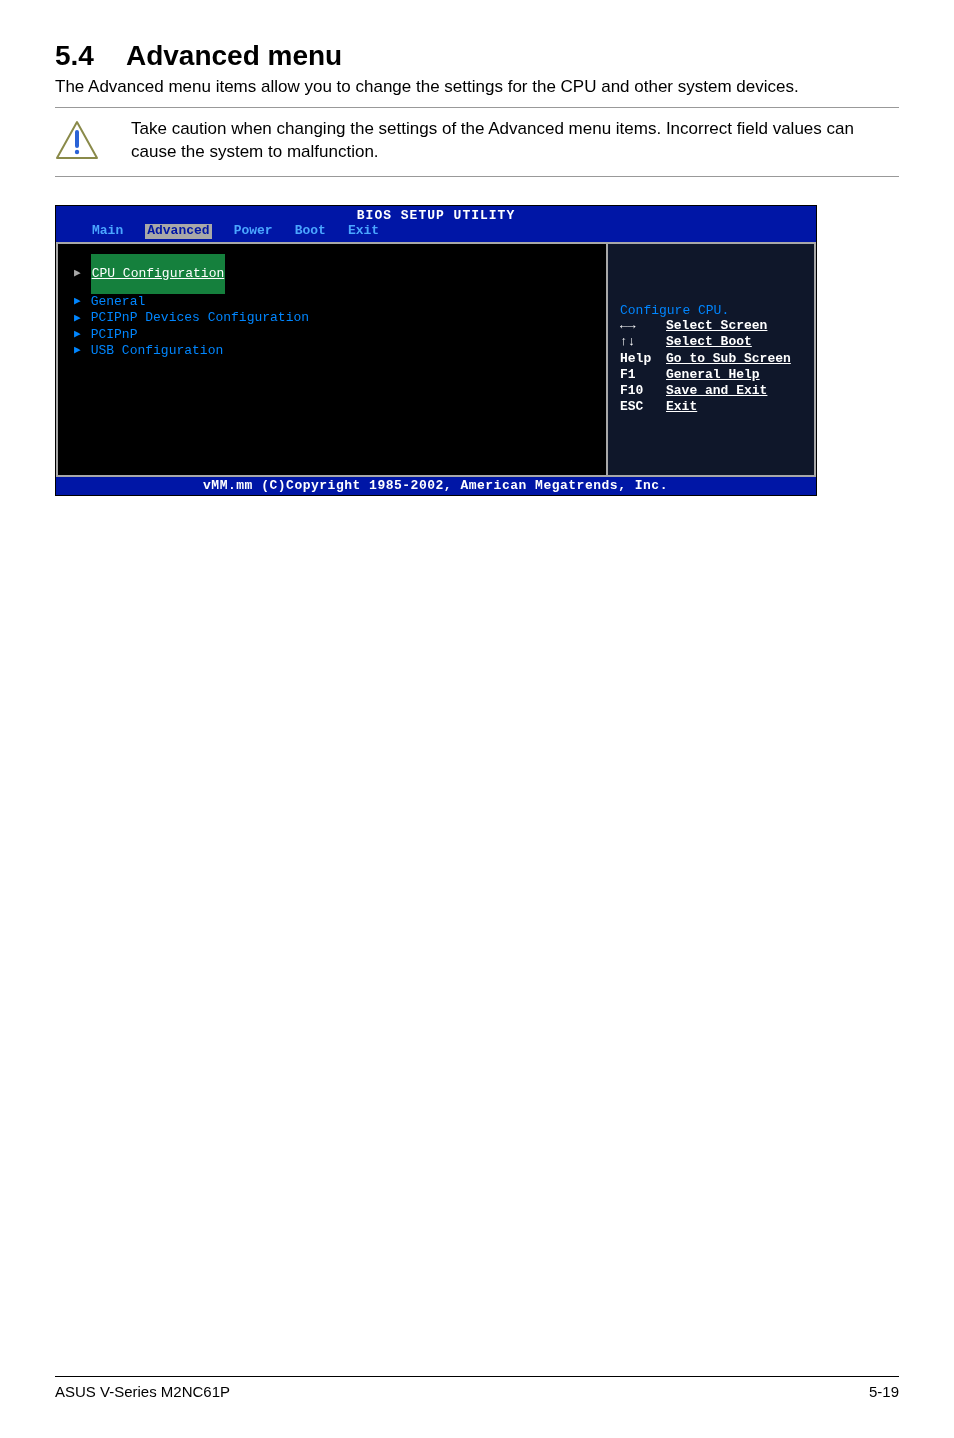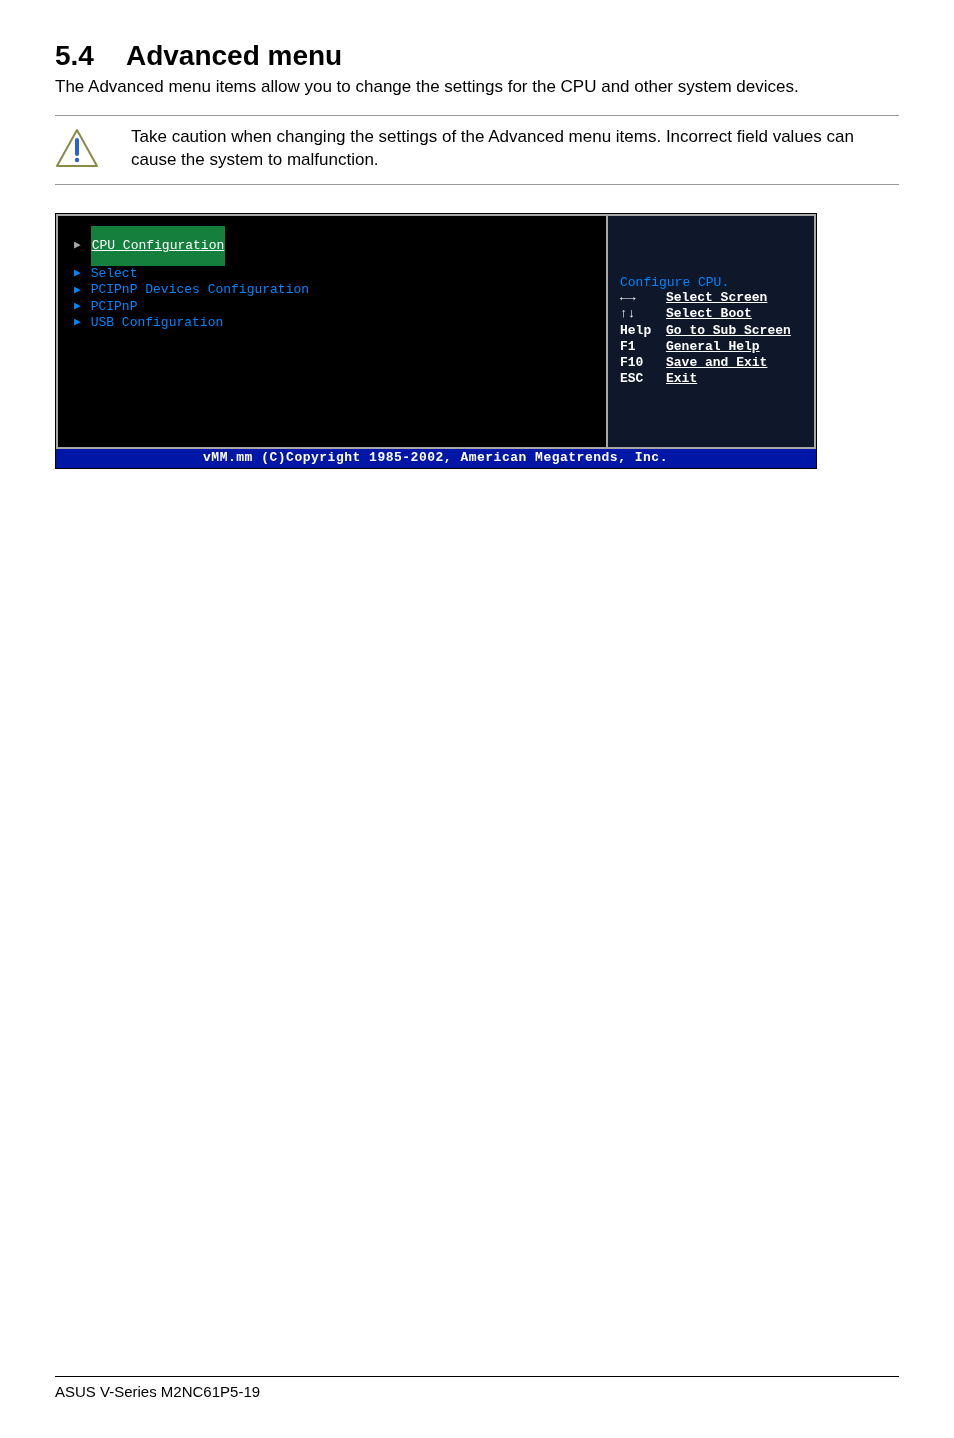--- a/index.html
+++ b/index.html
@@ -16,21 +16,21 @@
     font-size: 28px;
     font-weight: bold;
     color: #000;
     margin-bottom: 4px;
   }
   .section-heading .num { display: inline-block; margin-right: 32px; }
   .intro-text {
     font-size: 17px;
     color: #000;
     line-height: 1.35;
-    margin-bottom: 16px;
+    margin-bottom: 8px;
   }
   .caution-block {
     display: flex;
     align-items: flex-start;
     gap: 32px;
     border-top: 1px solid #999;
     border-bottom: 1px solid #999;
     padding: 10px 0 12px 0;
     margin-bottom: 28px;
   }
@@ -138,20 +138,21 @@
     letter-spacing: 0.5px;
     line-height: 1.2;
   }
   
   .page-footer {
     position: absolute;
     left: 55px; right: 55px; bottom: 38px;
     border-top: 1px solid #000;
     padding-top: 6px;
     display: flex;
+    justify-content: space-between;
     font-size: 15px;
     color: #000;
     margin-top: 23px;
   }
 </style>
 </head>
 <body>
 
 <h1 class="section-heading">
   <span class="num">5.4</span><span>Advanced menu</span>
@@ -164,29 +165,39 @@
     <svg width="44" height="40" viewBox="0 0 44 40">
       <polygon points="22,2 42,38 2,38" fill="none" stroke="#8a8a4a" stroke-width="2" stroke-linejoin="round"></polygon>
       <line x1="22" y1="12" x2="22" y2="26" stroke="#2a62d6" stroke-width="4" stroke-linecap="round"></line>
       <circle cx="22" cy="32" r="2.2" fill="#2a62d6"></circle>
     </svg>
   </span>
   <p class="caution-text">Take caution when changing the settings of the Advanced menu items. Incorrect field values can cause the system to malfunction.</p>
 </div>
 
 <div class="bios">
+  <div class="bios-top">
+    <div class="bios-title">BIOS SETUP UTILITY</div>
+    <div class="bios-tabs">
+      <span class="bios-tab">Main</span>
+      <span class="bios-tab active">Advanced</span>
+      <span class="bios-tab">Power</span>
+      <span class="bios-tab">Boot</span>
+      <span class="bios-tab">Exit</span>
+    </div>
+  </div>
   <div class="bios-body">
     <div class="bios-left">
       <div class="menu-row selected">
         <span class="arrow">▶</span>
         <span class="label">CPU Configuration</span>
       </div>
       <div class="menu-row">
         <span class="arrow">▶</span>
-        <span class="label">Select</span>
+        <span class="label">General</span>
       </div>
       <div class="menu-row">
         <span class="arrow">▶</span>
         <span class="label">PCIPnP Devices Configuration</span>
       </div>
       <div class="menu-row">
         <span class="arrow">▶</span>
         <span class="label">PCIPnP</span>
       </div>
       <div class="menu-row">

